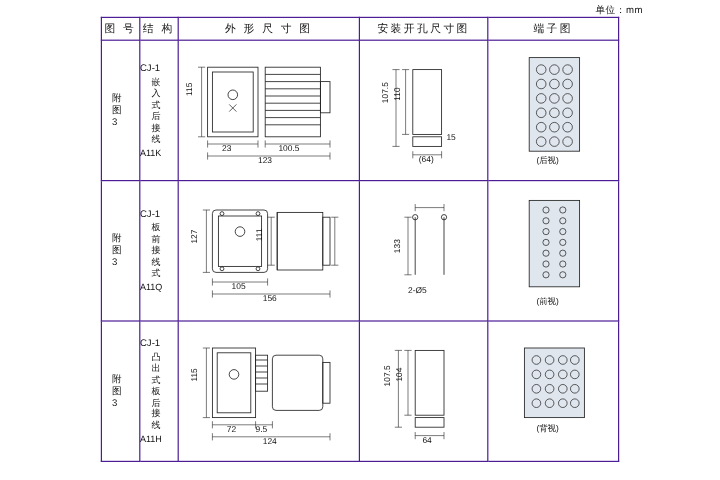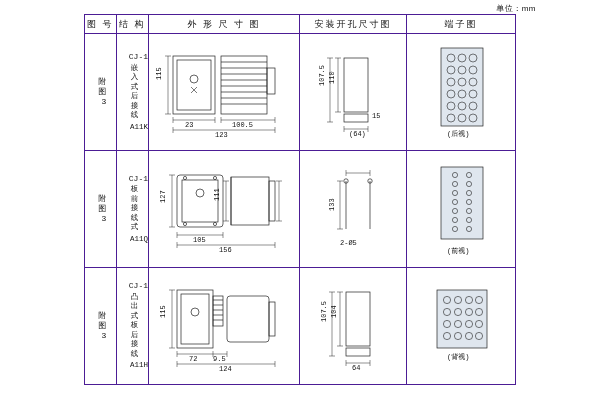--- a/index.html
+++ b/index.html
@@ -7,21 +7,21 @@
   .page{position:relative;width:550px;height:400px;}
   .unit{position:absolute;right:14px;top:3px;font-size:8px;letter-spacing:.5px;}
   table.main{position:absolute;left:84px;top:14px;border-collapse:collapse;width:432px;}
   table.main th,table.main td{border:1px solid #4c1d95;padding:0;}
   table.main th{font-size:9px;font-weight:normal;height:18px;letter-spacing:2px;}
   .c-tuhao{width:34px;}
   .c-jiegou{width:34px;}
   .c-waixing{width:150px;}
   .c-kaikong{width:106px;font-family:Liberation Mono, monospace;}
   .c-duanzi{width:108px;margin-left:10px;}
-  td.cell{vertical-align:middle;text-align:right;position:relative;font-family:Liberation Mono, monospace;}
+  td.cell{vertical-align:middle;text-align:left;position:relative;}
   .rowbody{height:116px;}
   .vtext{font-size:8px;line-height:10px;width:14px;margin:0 auto;letter-spacing:1px;}
   .vtext span{display:block;}
   .jg{font-size:7.5px;line-height:9.5px;}
   .jg .code{font-size:8px;}
   .jg .vv{margin:2px auto;width:12px;}
   .jg .vv span{display:block;}
   .drawwrap{position:relative;width:100%;height:100%;}
   svg{display:block;}
   .caption{position:absolute;font-size:7px;}

